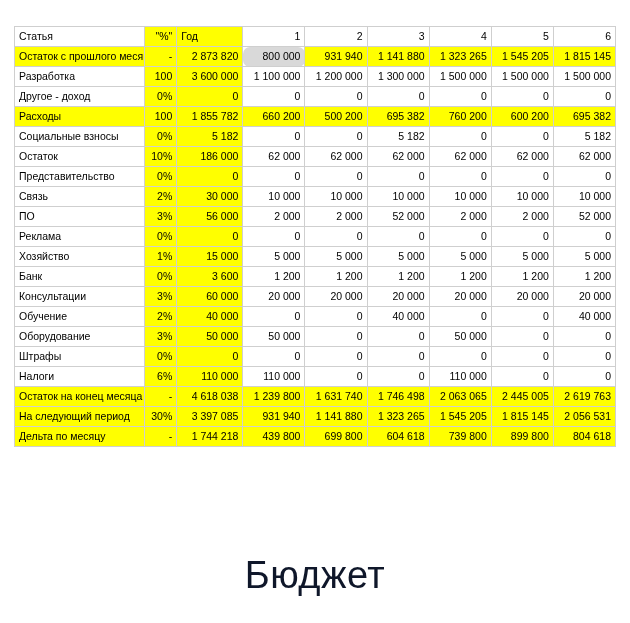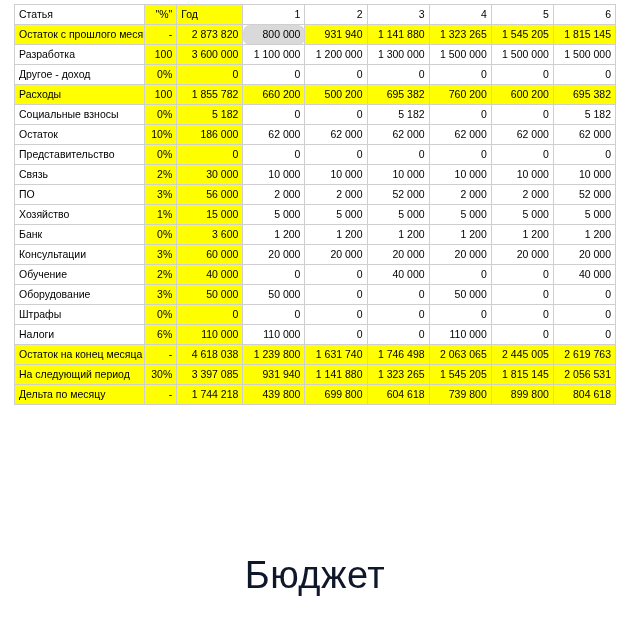--- a/index.html
+++ b/index.html
@@ -19,21 +19,21 @@
   #page {
     position: relative;
     width: 630px;
     height: 623px;
   }
 
   
   .sheet-wrap {
     position: absolute;
     left: 14px;
-    top: 4px;
+    top: 26px;
     width: 602px;
   }
 
   table.sheet {
     border-collapse: collapse;
     table-layout: fixed;
     width: 602px;
     font-size: 10.5px;
     line-height: 1;
     background: #ffffff;
@@ -209,20 +209,31 @@
             <td class="num fill-yellow">3%</td>
             <td class="num fill-yellow">56 000</td>
             <td class="num fill-white">2 000</td>
             <td class="num fill-white">2 000</td>
             <td class="num fill-white">52 000</td>
             <td class="num fill-white">2 000</td>
             <td class="num fill-white">2 000</td>
             <td class="num fill-white">52 000</td>
           </tr>
           <tr>
+            <td class="item fill-white">Реклама</td>
+            <td class="num fill-yellow">0%</td>
+            <td class="num fill-yellow">0</td>
+            <td class="num fill-white">0</td>
+            <td class="num fill-white">0</td>
+            <td class="num fill-white">0</td>
+            <td class="num fill-white">0</td>
+            <td class="num fill-white">0</td>
+            <td class="num fill-white">0</td>
+          </tr>
+          <tr>
             <td class="item fill-white">Хозяйство</td>
             <td class="num fill-yellow">1%</td>
             <td class="num fill-yellow">15 000</td>
             <td class="num fill-white">5 000</td>
             <td class="num fill-white">5 000</td>
             <td class="num fill-white">5 000</td>
             <td class="num fill-white">5 000</td>
             <td class="num fill-white">5 000</td>
             <td class="num fill-white">5 000</td>
           </tr>

